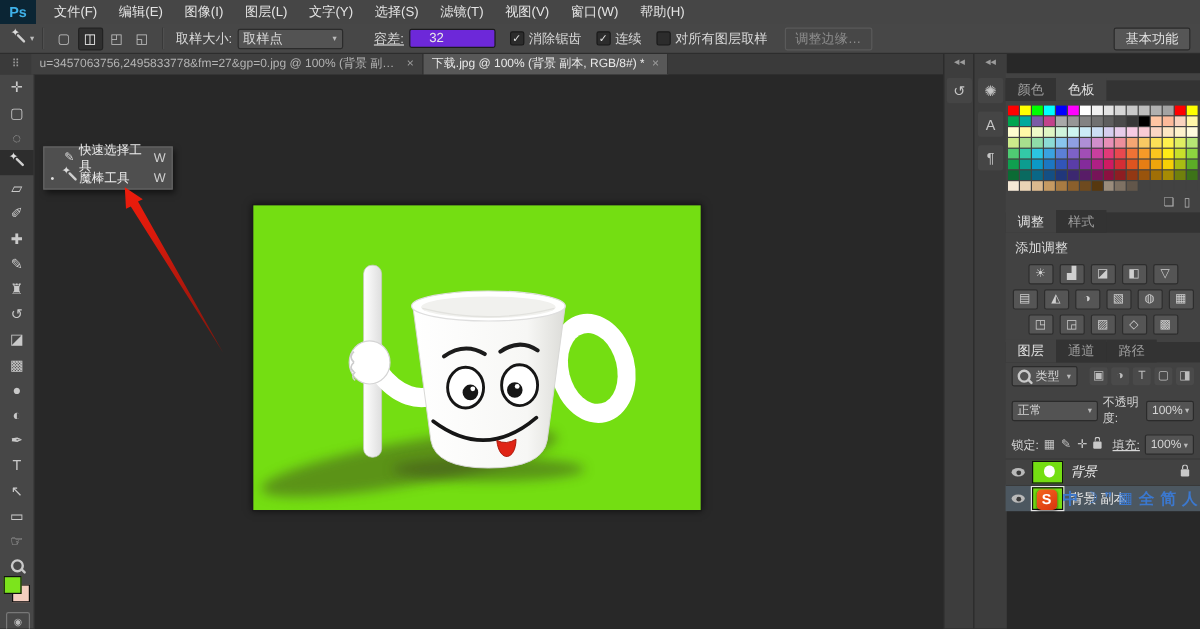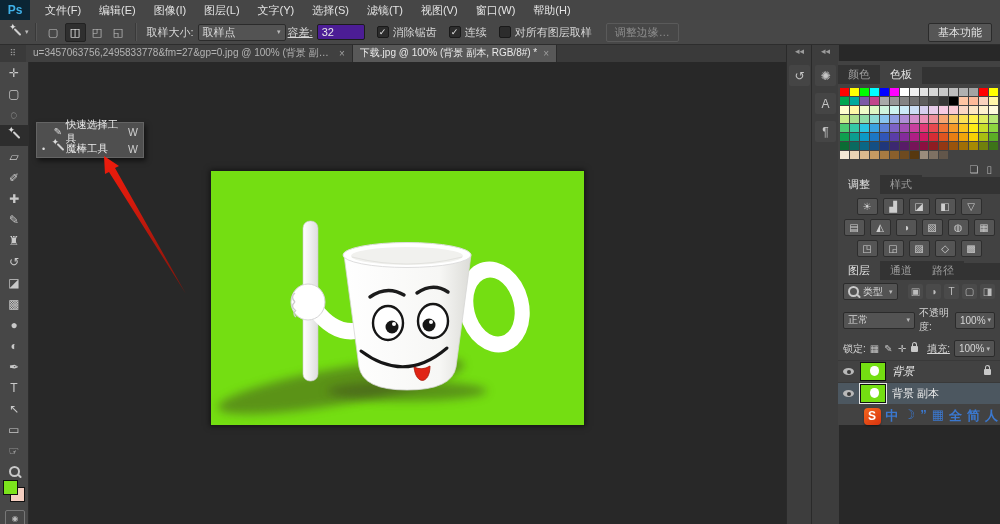--- a/index.html
+++ b/index.html
@@ -20,22 +20,22 @@
   .wandicon::before{content:"✦";position:absolute;top:-3px;left:1px;font-size:9px;color:#ddd;}
   .wandicon::after{content:"";position:absolute;left:5px;top:6px;width:9px;height:2px;background:#cfcfcf;
                    transform:rotate(45deg);border-radius:1px;}
   .dd-arrow{font-size:7px;color:#bbb;margin-left:2px;}
   .mode-btn{width:19px;height:17px;display:flex;align-items:center;justify-content:center;color:#c5c5c5;
             font-size:11px;border-radius:2px;margin:0 1px;}
   .mode-btn.pressed{background:#2f2f2f;border:1px solid #222;color:#fff;}
   .olabel{margin:0 4px;white-space:nowrap;}
   .oselect{background:#535353;border:1px solid #2b2b2b;border-radius:2px;height:15px;display:flex;
            align-items:center;justify-content:space-between;padding:0 4px;min-width:78px;}
-  .oinput{background:#4c1d95;border:1px solid #1c1c1c;border-radius:2px;height:14px;width:38px;
-          color:#e8e8e8;padding:0 4px;display:flex;align-items:center;}
+  .oinput{background:#6d28d9;border:1px solid #1c1c1c;border-radius:2px;height:14px;width:38px;
+          color:#e8e8e8;padding:0 16px;display:flex;align-items:center;}
   .ocheck{display:flex;align-items:center;margin:0 6px;white-space:nowrap;}
   .cbox{width:10px;height:10px;background:#2c2c2c;border:1px solid #191919;border-radius:2px;margin-right:4px;
         display:flex;align-items:center;justify-content:center;font-size:9px;color:#e6e6e6;line-height:10px;}
   .obtn-disabled{border:1px solid #5a5a5a;border-radius:2px;color:#8d8d8d;padding:1px 8px;margin-left:8px;}
   .workspace-btn{margin-left:auto;margin-right:8px;border:1px solid #2b2b2b;background:#565656;border-radius:2px;
                  padding:1px 9px;color:#e2e2e2;}
   
   .tabbar{top:44px;left:0;width:786px;height:18px;background:#3a3a3a;display:flex;align-items:stretch;z-index:2;}
   .tab-scroll{width:26px;display:flex;align-items:center;justify-content:center;color:#9a9a9a;font-size:9px;}
   .doc-tab{display:flex;align-items:center;padding:0 7px;font-size:10px;color:#b3b3b3;background:#404040;
@@ -147,21 +147,21 @@
   <div class="mode-btn">▢</div>
   <div class="mode-btn pressed">◫</div>
   <div class="mode-btn">◰</div>
   <div class="mode-btn">◱</div>
   <div class="osep"></div>
   <span class="olabel">取样大小:</span>
   <div class="oselect">
     <span>取样点</span>
     <span class="dd-arrow">▾</span>
   </div>
-  <span class="olabel" style="margin-left:2px;text-decoration:underline;">容差:</span>
+  <span class="olabel" style="margin-left:26px;text-decoration:underline;">容差:</span>
   <div class="oinput">
     <span>32</span>
   </div>
   <div id="opt-checks" style="display:flex;align-items:center;margin-left:6px;">
       <div class="ocheck">
         <span class="cbox">✓</span>
         <span>消除锯齿</span>
       </div>
       <div class="ocheck">
         <span class="cbox">✓</span>
@@ -462,20 +462,21 @@
     </div>
   <div class="sfooter">
     <span>❏</span>
     <span>▯</span>
   </div>
 
   <div class="ptabs" id="adj-tabs">
       <div class="ptab active">调整</div>
       <div class="ptab">样式</div>
     </div>
+  <div class="adj-label">添加调整</div>
   <div id="adj-grid">
       <div class="arow">
         <div class="aicon">☀</div>
         <div class="aicon">▟</div>
         <div class="aicon">◪</div>
         <div class="aicon">◧</div>
         <div class="aicon">▽</div>
       </div>
       <div class="arow">
         <div class="aicon">▤</div>

